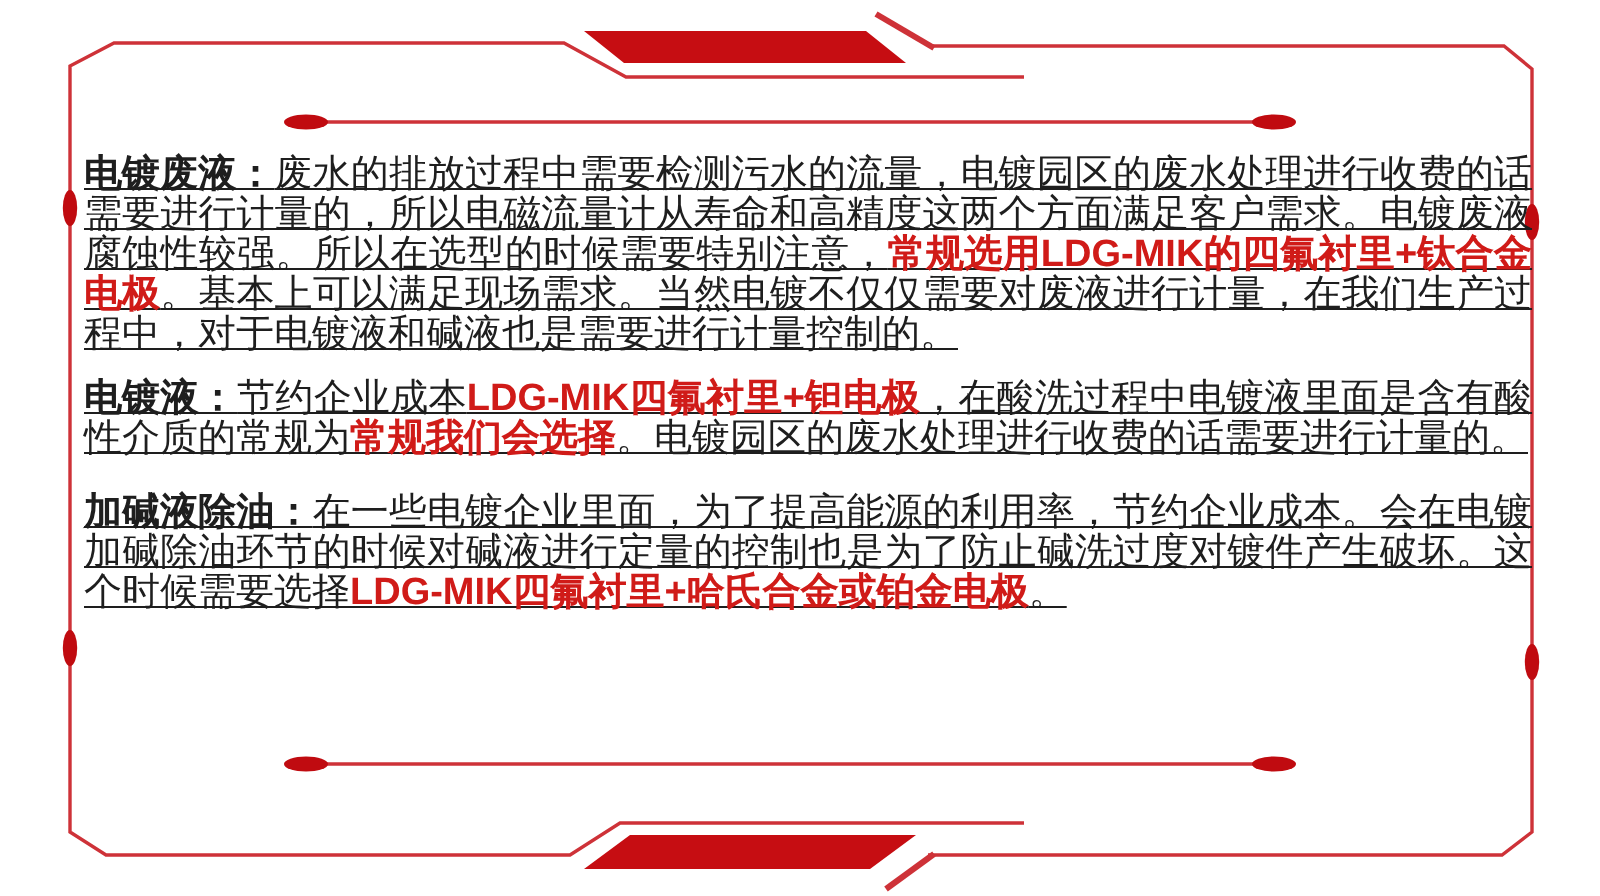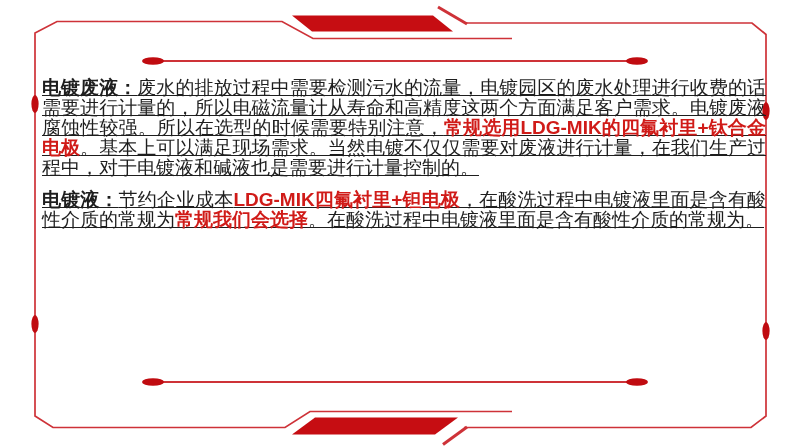--- a/index.html
+++ b/index.html
@@ -58,15 +58,16 @@
     </g>
 
     <ellipse cx="35" cy="104" rx="3.6" ry="9" fill="var(--dot-red)"></ellipse>
     <ellipse cx="35" cy="324" rx="3.6" ry="9" fill="var(--dot-red)"></ellipse>
     <ellipse cx="766" cy="111" rx="3.6" ry="9" fill="var(--dot-red)"></ellipse>
     <ellipse cx="766" cy="331" rx="3.6" ry="9" fill="var(--dot-red)"></ellipse>
   </svg>
 
   <div class="body-text">
       <p class="para-1"><span class="run-label">电镀废液：</span><span class="run-normal">废水的排放过程中需要检测污水的流量，电镀园区的废水处理进行收费的话需要进行计量的，所以电磁流量计从寿命和高精度这两个方面满足客户需求。电镀废液腐蚀性较强。所以在选型的时候需要特别注意，</span><span class="run-red">常规选用LDG-MIK的四氟衬里+钛合金电极</span><span class="run-normal">。基本上可以满足现场需求。当然电镀不仅仅需要对废液进行计量，在我们生产过程中，对于电镀液和碱液也是需要进行计量控制的。</span></p>
-      <p class="para-2"><span class="run-label">电镀液：</span><span class="run-normal">节约企业成本</span><span class="run-red">LDG-MIK四氟衬里+钽电极</span><span class="run-normal">，在酸洗过程中电镀液里面是含有酸性介质的常规为</span><span class="run-red">常规我们会选择</span><span class="run-normal">。在酸洗过程中电镀液里面是含有酸性介质的常规为。</span></p>
+      <p class="para-2"><span class="run-label">电镀液：</span><span class="run-normal">节约企业成本</span><span class="run-red">LDG-MIK四氟衬里+钽电极</span><span class="run-normal">，在酸洗过程中电镀液里面是含有酸性介质的常规为</span><span class="run-red">常规我们会选择</span><span class="run-normal">。电镀园区的废水处理进行收费的话需要进行计量的。</span></p>
+      <p class="para-3"><span class="run-label">加碱液除油：</span><span class="run-normal">在一些电镀企业里面，为了提高能源的利用率，节约企业成本。会在电镀加碱除油环节的时候对碱液进行定量的控制也是为了防止碱洗过度对镀件产生破坏。这个时候需要选择</span><span class="run-red">LDG-MIK四氟衬里+哈氏合金或铂金电极</span><span class="run-normal">。</span></p>
     </div>
 </div>
 
 </body></html>

